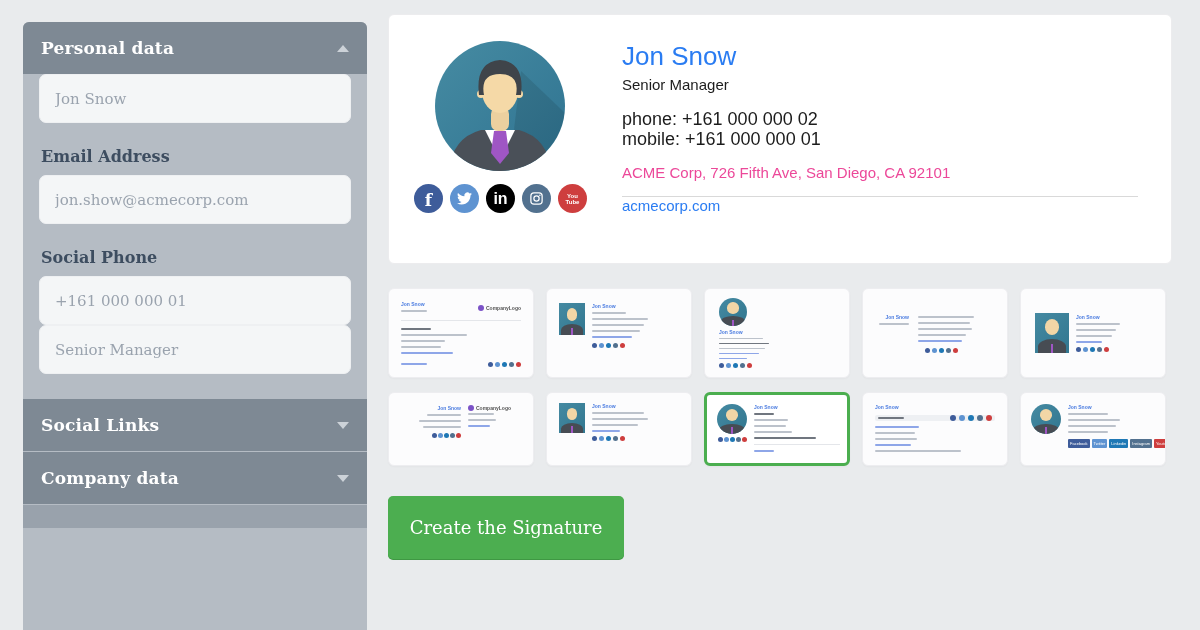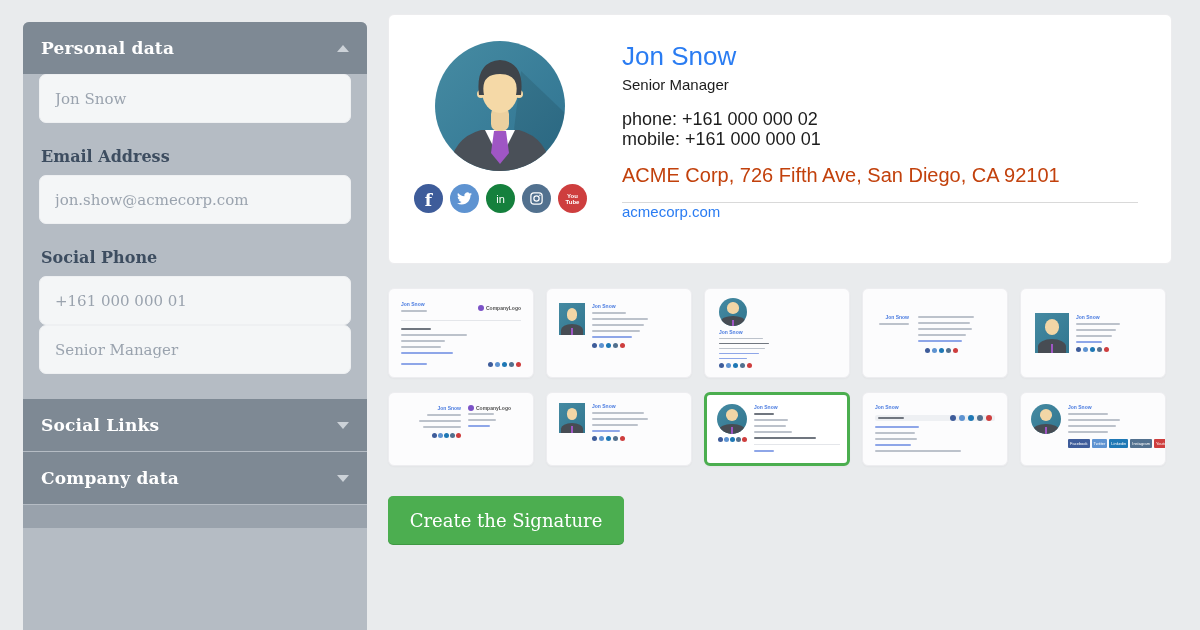--- a/index.html
+++ b/index.html
@@ -28,30 +28,30 @@
   .acc-stub{height:23px;background:#99a2ac;margin-top:1px}
   
   .preview{position:absolute;left:388px;top:14px;width:784px;height:250px;box-sizing:border-box;
     background:#fff;border:1px solid #ececee;border-radius:6px}
   .pavatar{position:absolute;left:46px;top:26px;width:130px;height:130px}
   .psocial{position:absolute;left:25px;top:169px;display:flex;gap:7px}
   .sicon{width:29px;height:29px;border-radius:50%;display:flex;align-items:center;
     justify-content:center;color:#fff;cursor:pointer;flex-shrink:0}
   .sicon.fb{background:#3e5c9a;font-family:"DejaVu Serif",serif;font-size:17px;font-weight:700;padding-top:3px;box-sizing:border-box}
   .sicon.tw{background:#5e93d1}
-  .sicon.li{background:#15803d;font-size:11px;font-weight:400}
+  .sicon.li{background:#000000;font-size:16px;font-weight:700}
   .sicon.ig{background:#52718f}
   .sicon.yt{background:#ce3e3e;flex-direction:column}
   .yt-line{font-size:6px;line-height:6px;font-weight:700}
   .ptext{position:absolute;left:233px;top:26px;width:530px}
   .pname{color:#2a7cf2;font-size:26px;line-height:30px;margin:0}
   .ptitle{color:#1c1c1c;font-size:15px;margin-top:5px}
   .plines{margin-top:16px;font-size:18px;line-height:20px;color:#1c1c1c}
   .plink{color:#2a7cf2;text-decoration:none;cursor:pointer}
-  .pcompany{margin-top:15px;font-size:20px;color:#c2410c}
+  .pcompany{margin-top:15px;font-size:15px;color:#ec4899}
   .pdivider{border:none;border-top:1px solid #d9d9d9;width:516px;margin:15px 0 0 0}
   .pwebsite{display:inline-block;font-size:15px}
   
   .thumb-row{position:absolute;left:388px;display:flex;gap:12px}
   .row1{top:288px}.row1 .thumb{height:90px}
   .row2{top:392px}.row2 .thumb{height:74px}
   .thumb{width:146px;box-sizing:border-box;background:#fcfcfd;border:1px solid #ededf0;
     border-radius:6px;display:flex;flex-direction:column;cursor:pointer;overflow:hidden;
     box-shadow:0 1px 2px rgba(0,0,0,.03)}
   .thumb.selected{border:3px solid #4bae4f;background:#fff}
@@ -68,21 +68,21 @@
   .m-tie{position:absolute;bottom:0;left:47%;width:6%;height:22%;background:#9f56c4}
   .m-logo{display:flex;align-items:center;gap:2px;flex-shrink:0}
   .m-logodot{width:6px;height:6px;border-radius:50%;background:#7b52c7}
   .m-logotxt{font-size:5px;font-weight:700;color:#555;white-space:nowrap}
   .m-btns{display:flex;gap:2px;margin-top:4px}
   .m-btn{display:flex;align-items:center;justify-content:center;color:#fff;font-size:4px;
     height:9px;border-radius:1px;padding:0 2px;flex:1;white-space:nowrap}
   .m-titlebar{display:flex;align-items:center;justify-content:space-between;
     background:#eef0f3;border-radius:2px;height:10px;padding:0 3px;margin-top:4px}
   
-  .create-btn{position:absolute;left:388px;top:496px;width:236px;height:48px;
+  .create-btn{position:absolute;left:388px;top:496px;width:236px;height:63px;
     background:#4cae50;border:none;border-radius:5px;color:#fff;cursor:pointer;
     font-family:"DejaVu Serif",serif;font-size:18px;box-shadow:0 1px 0 #3f9843}
 </style>
 </head>
 <body>
 
 <div class="sidebar">
   <div class="acc-header">
     <span class="acc-title">Personal data</span>
     <span class="tri up"></span>

